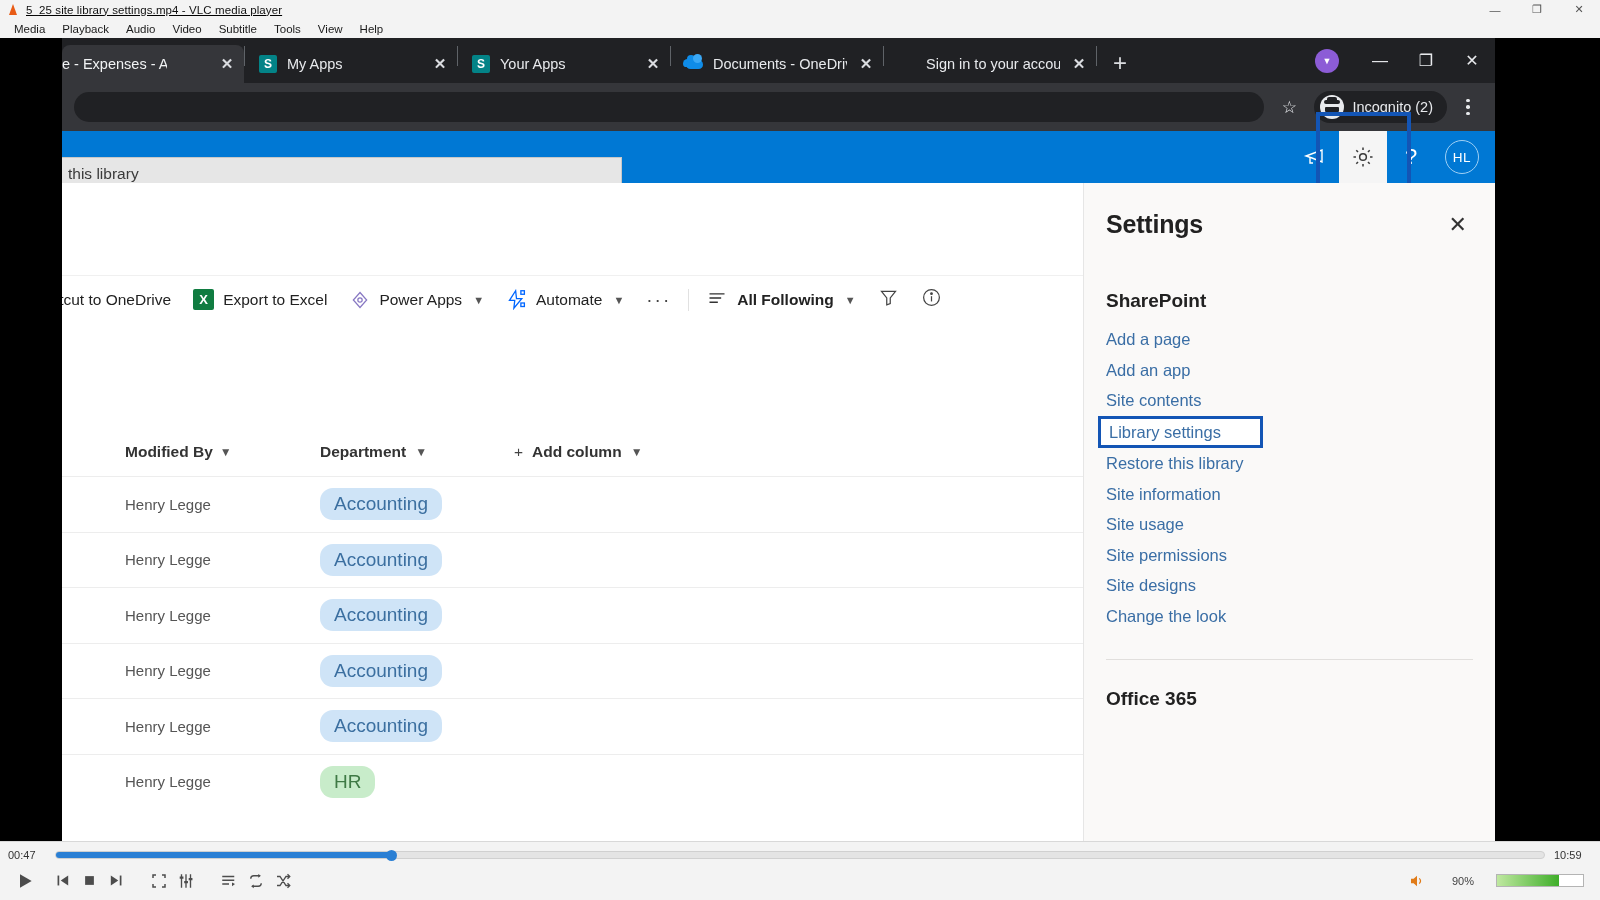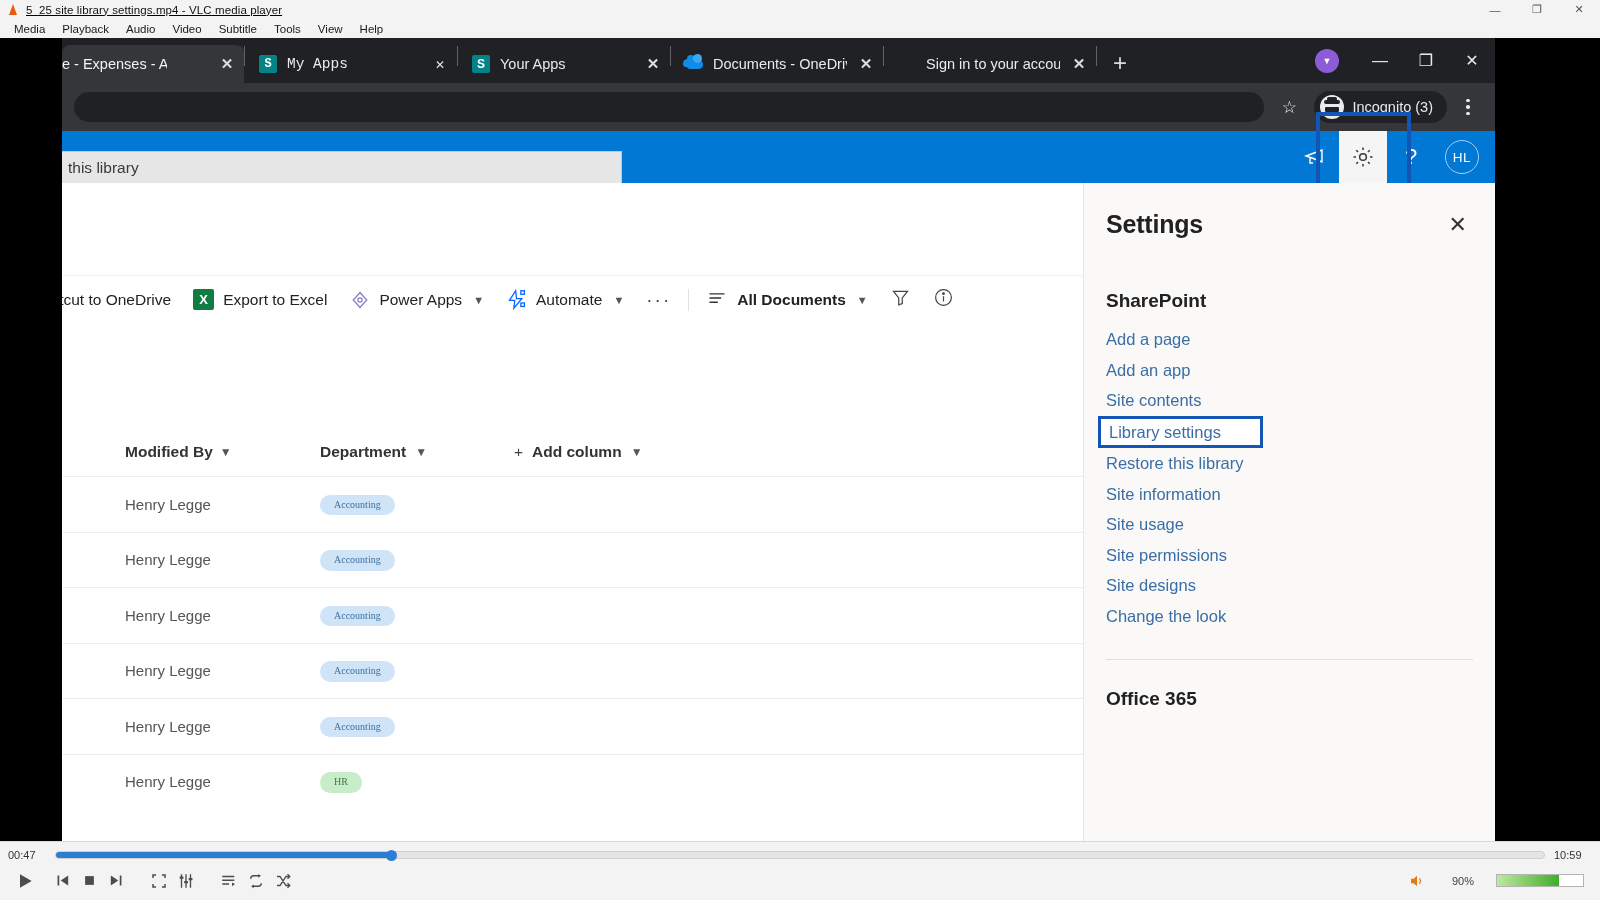--- a/index.html
+++ b/index.html
@@ -132,21 +132,21 @@
   #incognito-pill .spy .hat::before{content:"";position:absolute;left:3px;top:-3px;width:10px;height:4px;background:#202124;border-radius:2px 2px 0 0;}
   #incognito-pill .spy .glass{position:absolute;top:12px;left:5px;width:14px;height:5px;background:#202124;border-radius:1px;}
   #incognito-pill .ilabel{font-size:14.5px;color:#e8eaed;white-space:nowrap;}
   #kebab { width:30px;height:34px;display:flex;flex-direction:column;align-items:center;justify-content:center;gap:3px;margin-left:6px;}
   #kebab i{width:3.5px;height:3.5px;border-radius:50%;background:#e8eaed;display:block;}
   
   #suitebar {
     height: 52px; background: #0078d4; display:flex; align-items:center; position:relative;
   }
   #sp-search {
-    position:absolute; left:-60px; top:20px; width:620px; height:34px;
+    position:absolute; left:-60px; top:26px; width:620px; height:34px;
     background:#e6e6e6; border:1px solid #c8c8c8;
     display:flex;align-items:center;padding-left:65px;
   }
   #sp-search .ph { font-size:15.5px; color:#3a3a3a; }
   #suite-right { margin-left:auto; display:flex; align-items:center; height:52px; padding-right:16px;}
   .suite-btn {
     width:48px;height:52px;display:flex;align-items:center;justify-content:center;
     color:#fff;
   }
   .suite-btn.gear-active { background:#f5f5f5; }
@@ -190,21 +190,21 @@
   #listhdr .chev { font-weight:400; color:#555; font-size:12px;}
   .row {
     position:absolute; left:0; width:100%; height:55.5px;
     border-top:1px solid #ededed; display:flex; align-items:center;
     font-size:15px; color:#555;
   }
   .row .mb { position:absolute; left:63px; }
   .row .dept { position:absolute; left:258px; }
   .pill {
     display:inline-block; padding:4px 14px; border-radius:13px;
-    font-size:10px; line-height:1.25;font-family:Liberation Serif, serif;
+    font-size:19px; line-height:1.25;
   }
   .pill.blue { background:#cfe4f7; color:#3b6fa0; }
   .pill.green { background:#c8ecca; color:#3f7a45; }
   
   #settings-panel {
     position:absolute; right:0; top:0; width:412px; height:658px;
     background:#faf9f8; border-left:1px solid #e6e6e6;
     padding: 22px 0 0 0;
   }
   #settings-head {
@@ -278,21 +278,21 @@
   <div id="vlc-video">
 
     <div id="capture">
 
       <div id="tabstrip">
         <div class="tab active" style="width:182px;padding-left:0;gap:41px;">
           <span class="tlabel">e - Expenses - A</span>
           <span class="tclose">✕</span>
         </div>
         <div class="tabsep"></div>
-        <div class="tab" style="width:212px;font-family:Liberation Mono, monospace;">
+        <div class="tab" style="width:212px;">
           <span class="fav sp"></span>
           <span class="tlabel">My Apps</span>
           <span class="tclose">✕</span>
         </div>
         <div class="tabsep"></div>
         <div class="tab" style="width:212px;">
           <span class="fav sp"></span>
           <span class="tlabel">Your Apps</span>
           <span class="tclose">✕</span>
         </div>
@@ -326,21 +326,21 @@
       </div>
 
       <div id="chrometoolbar">
         <div id="omnibox"></div>
         <div id="star">☆</div>
         <div id="incognito-pill">
           <span class="spy">
             <span class="hat"></span>
               <span class="glass"></span>
           </span>
-          <span class="ilabel">Incognito (3)</span>
+          <span class="ilabel">Incognito (2)</span>
         </div>
         <div id="kebab">
             <i></i>
             <i></i>
             <i></i>
           </div>
       </div>
 
       <div id="suitebar">
         <div id="sp-search">
@@ -416,21 +416,21 @@
           <div class="cmd">
             <span class="dots">···</span>
           </div>
           <div id="viewsep"></div>
           <div class="cmd">
             <span>
               <svg width="22" height="20" viewBox="0 0 24 24" fill="none" stroke="#333" stroke-width="1.7">
                 <path d="M3 7h18M3 12h14M3 17h10"></path>
               </svg>
             </span>
-            <span style="font-weight:600;">All Documents</span>
+            <span style="font-weight:600;">All Following</span>
             <span class="chev">▼</span>
           </div>
           <div class="cmd">
             <span>
               <svg width="21" height="21" viewBox="0 0 24 24" fill="none" stroke="#444" stroke-width="1.4">
                 <path d="M4 5h16l-6 7.5V19l-4 1.5v-8z"></path>
               </svg>
             </span>
           </div>
           <div class="cmd">

